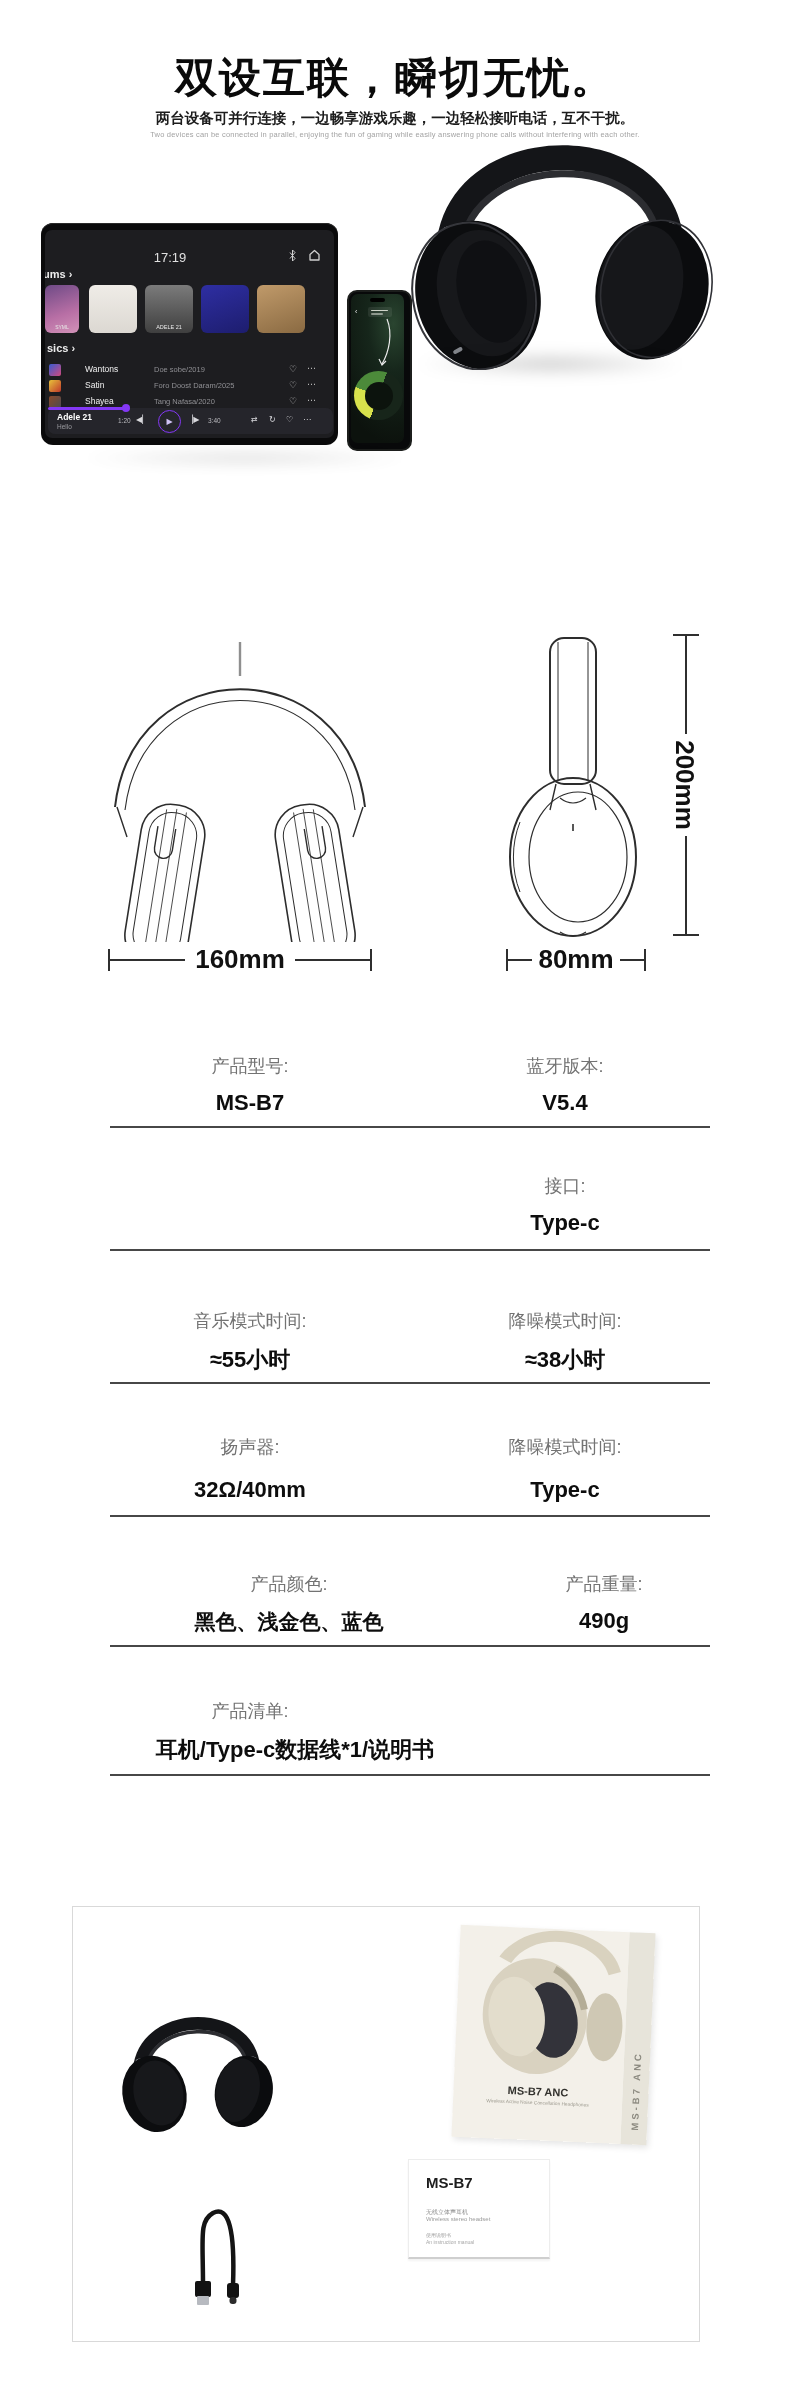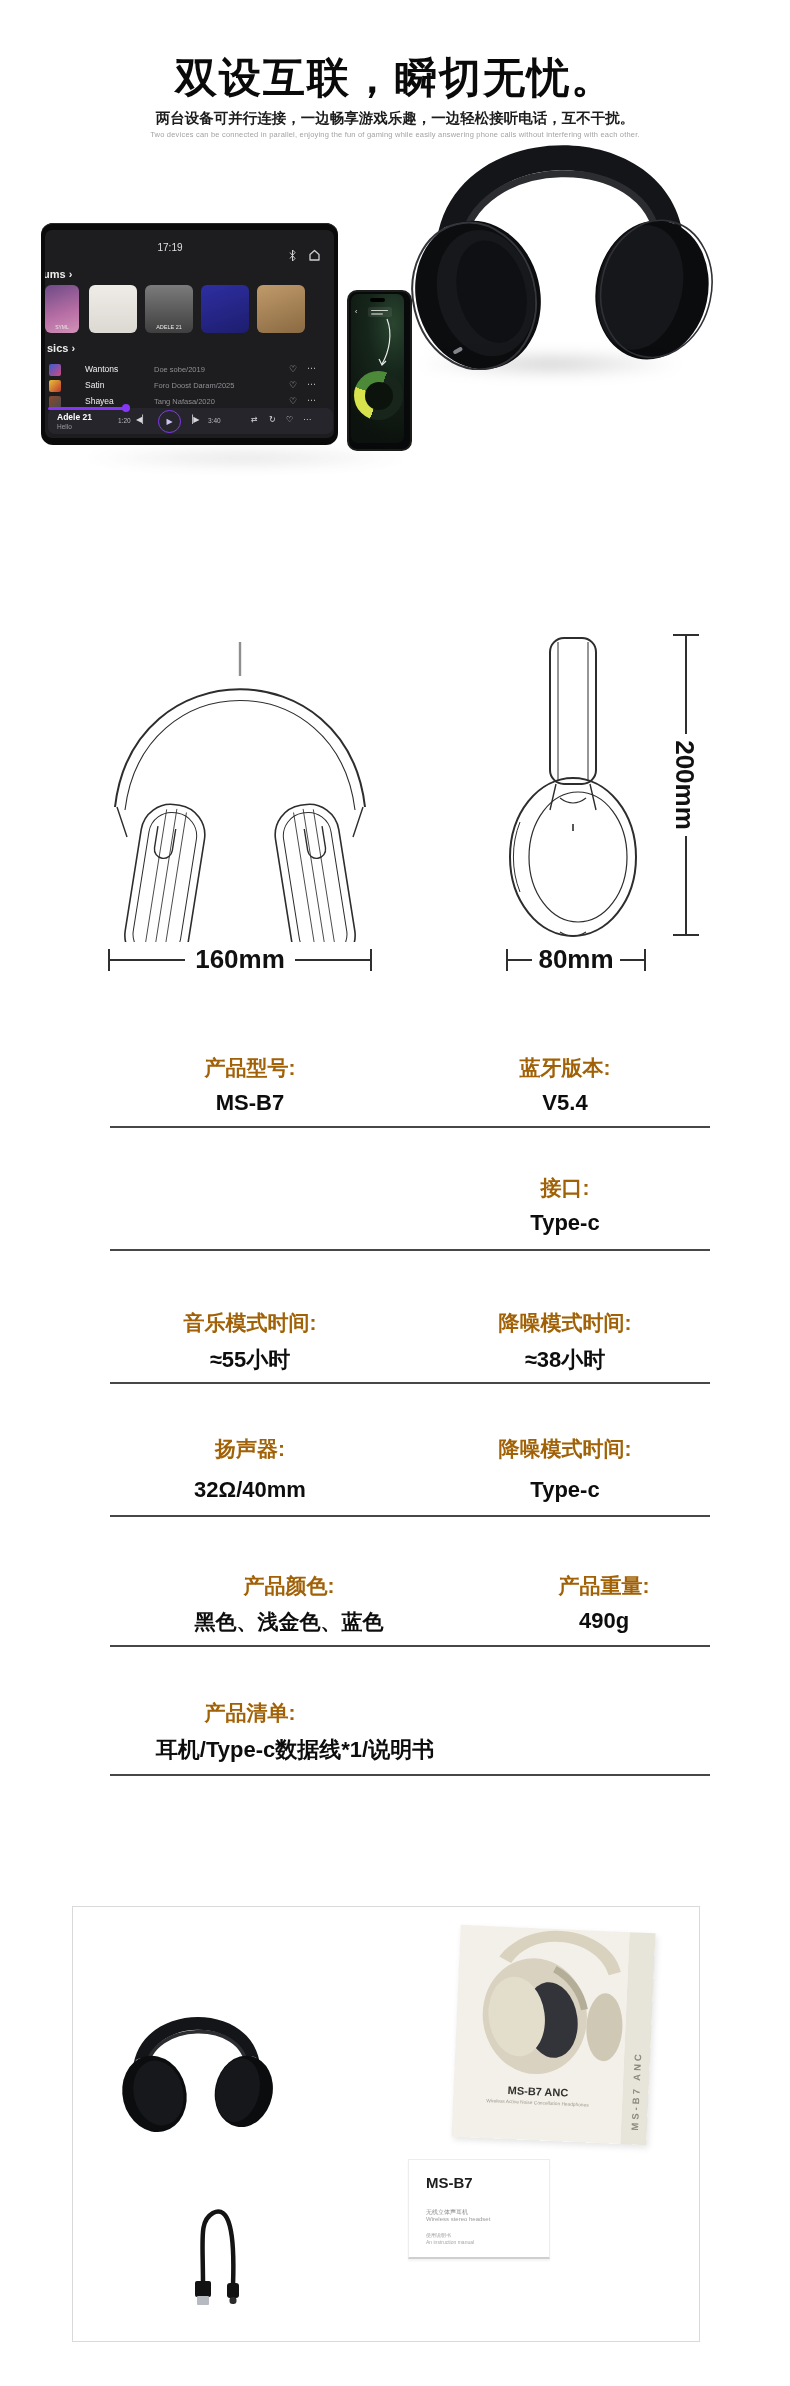--- a/index.html
+++ b/index.html
@@ -12,21 +12,21 @@
   .title{left:0;top:30px;width:790px;font-size:42px;font-weight:900;letter-spacing:2px;color:#0a0a0a;margin-top:20px;}
   .sub-cn{left:0;top:109px;width:790px;font-size:14.5px;font-weight:600;color:#1c1c1c;}
   .sub-en{left:0;top:130px;width:790px;font-size:7.5px;color:#a3a3a3;letter-spacing:.2px;}
 
   
   .shadow{border-radius:50%;filter:blur(7px);background:radial-gradient(closest-side,rgba(0,0,0,.20),rgba(0,0,0,0));}
   
   .tablet{left:41px;top:223px;width:297px;height:222px;background:#0a0a0b;border-radius:12px;
           box-shadow:0 1px 0 #2a2a2a inset;}
   .tab-screen{left:4px;top:7px;width:289px;height:208px;background:#1d1d20;border-radius:7px;overflow:hidden;}
-  .tab-time{left:0;top:12px;width:250px;text-align:center;font-size:10px;color:#e0e0e0;}
+  .tab-time{left:0;top:20px;width:250px;text-align:center;font-size:13px;color:#e0e0e0;}
   .tab-sec{font-size:11px;font-weight:600;color:#ececec;}
   .cover{top:55px;width:48px;height:48px;border-radius:6px;overflow:hidden;}
   .cover-label{position:absolute;left:0;bottom:3px;width:100%;text-align:center;color:#e6e6e6;}
   .songrow{left:4px;width:278px;height:14px;}
   .song-thumb{position:absolute;left:0;top:1px;width:12px;height:12px;border-radius:2px;}
   .song-title{position:absolute;left:36px;top:1px;font-size:8.5px;color:#f0f0f0;}
   .song-meta{position:absolute;left:105px;top:2px;font-size:7.5px;color:#8f8f93;}
   .song-heart{position:absolute;left:240px;top:1px;font-size:9px;color:#bdbdbd;}
   .song-more{position:absolute;left:258px;top:0px;font-size:9px;color:#bdbdbd;letter-spacing:1px;}
   .player{left:3px;top:178px;width:285px;height:26px;background:rgba(38,38,44,.95);border-radius:7px;}
@@ -55,21 +55,21 @@
   .dimtext{font-size:26px;font-weight:700;color:#111;white-space:nowrap;}
   .tickv{width:2px;height:22px;background:#2f2f2f;}
   .tickh{width:26px;height:2px;background:#2f2f2f;}
   .dimline{height:2px;background:#2f2f2f;}
   .dimrow{display:flex;align-items:center;}
   .dimrow .gap{padding:0 10px;}
 
   
   .spec-row{left:0;width:790px;height:80px;}
   .spec-cell{position:absolute;text-align:center;}
-  .spec-label{font-size:21px;font-weight:700;color:#a16207;}
+  .spec-label{font-size:18px;font-weight:400;color:#737373;}
   .spec-value{position:absolute;top:36px;width:100%;text-align:center;font-size:22px;font-weight:700;color:#0d0d0d;}
   .divider{left:110px;width:600px;height:2px;background:#474747;}
 
   
   .pkg-box{left:72px;top:1906px;width:626px;height:434px;border:1.5px solid #d9d9d9;background:#fff;}
   .retail{left:383px;top:22px;width:195px;height:212px;transform:rotate(2.5deg);
           box-shadow:2px 3px 6px rgba(0,0,0,.10);display:flex;}
   .retail-front{width:169px;height:212px;background:#f3f0e9;position:relative;}
   .retail-side{width:26px;height:212px;background:#e7e4da;position:relative;}
   .retail-side-text{position:absolute;left:8px;top:14px;height:184px;writing-mode:vertical-rl;transform:rotate(180deg);

